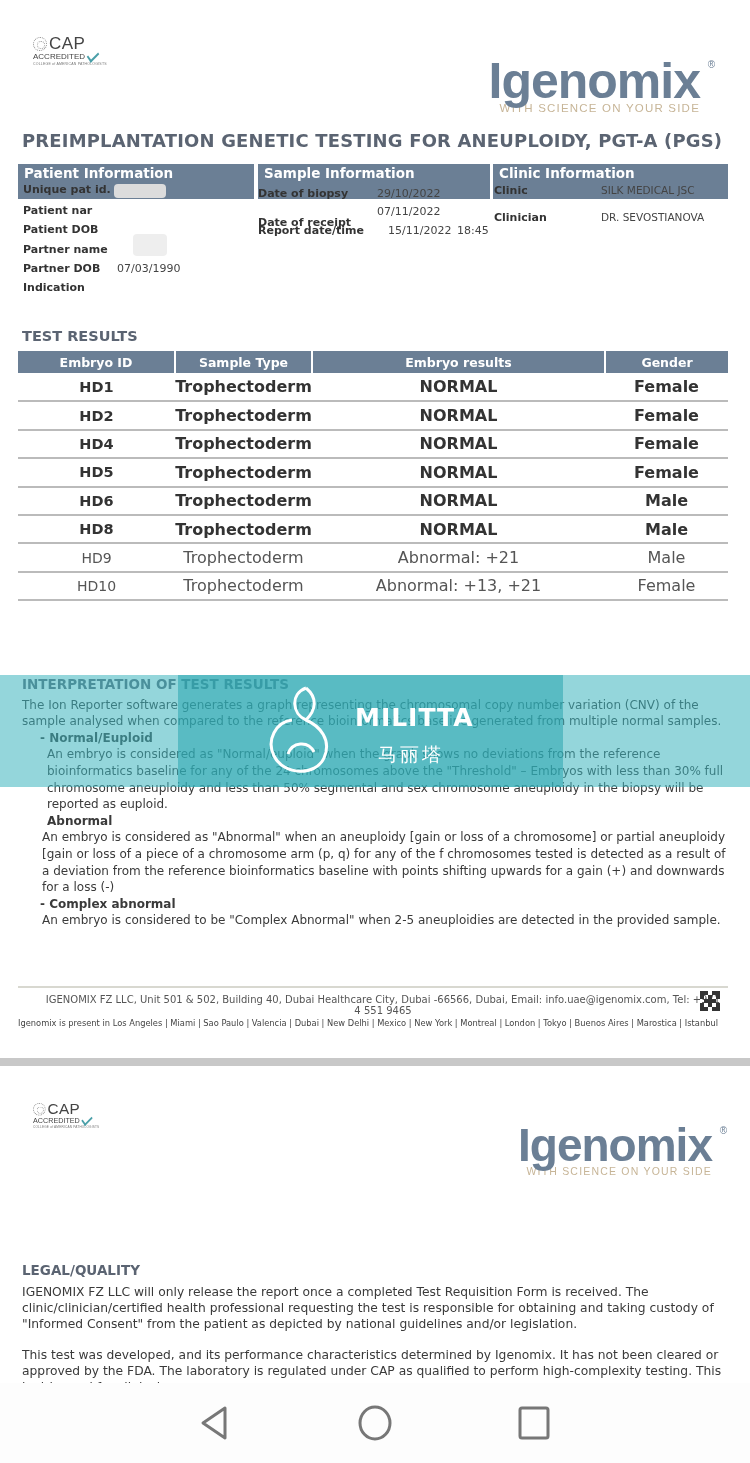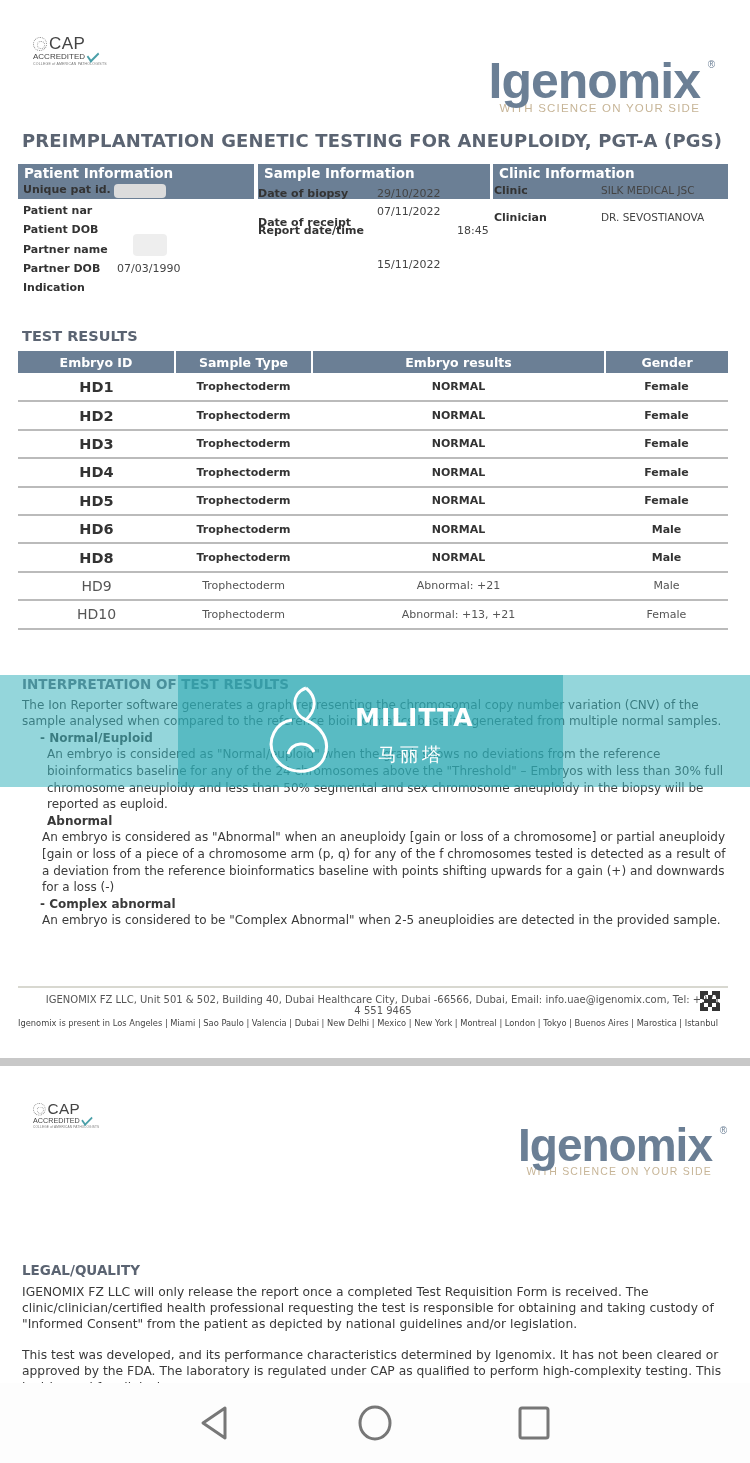--- a/index.html
+++ b/index.html
@@ -35,21 +35,21 @@
   .info-label { position: absolute; font-size: 11px; font-weight: bold; color: #333; }
   .info-value { position: absolute; font-size: 11px; color: #444; }
   .redact { position: absolute; background: #dcdcdc; border-radius: 4px; }
 
   .section-title { position: absolute; font-weight: bold; font-size: 14.5px; color: #5b6472; }
 
   
   .res-table { position: absolute; left: 18px; top: 351px; width: 710px; border-collapse: collapse; }
   .res-table th { background: #6b7f95; color: #fff; font-size: 12.5px; font-weight: bold; height: 22px; border-right: 2px solid #fff; }
   .res-table th:last-child { border-right: none; }
-  .res-table td { text-align: center; height: 28.4px; border-bottom: 2px solid #bbbbbb; font-size: 11px; color: #333; }
+  .res-table td { text-align: center; height: 28.4px; border-bottom: 2px solid #bbbbbb; font-size: 16px; color: #333; }
   .res-table tr.bold td { font-weight: bold; }
   .res-table tr.bold td.id { font-size: 14.5px; }
   .res-table tr.plain td { font-weight: normal; color: #555; }
   .res-table tr.plain td.id { font-size: 14px; }
 
   
   .interp { position: absolute; left: 22px; top: 676px; width: 710px; font-size: 12px; color: #3a3a3a; line-height: 16.6px; }
   .interp-title { font-weight: bold; font-size: 13.5px; color: #5b6472; margin-bottom: 4px; }
   .interp p { margin: 0; }
   .interp .sub { font-weight: bold; margin-left: 18px; }
@@ -118,21 +118,21 @@
   <div class="info-label" style="left:23px; top:262px;">Partner DOB</div>
   <div class="info-value" style="left:117px; top:262px;">07/03/1990</div>
   <div class="info-label" style="left:23px; top:281px;">Indication</div>
 
   <div class="info-head" style="left:258px; width:232px;">Sample Information</div>
   <div class="info-label" style="left:258px; top:187px;">Date of biopsy</div>
   <div class="info-value" style="left:377px; top:187px;">29/10/2022</div>
   <div class="info-label" style="left:258px; top:216px;">Date of receipt</div>
   <div class="info-value" style="left:377px; top:205px;">07/11/2022</div>
   <div class="info-label" style="left:258px; top:224px;">Report date/time</div>
-  <div class="info-value" style="left:377px; top:224px;margin-top:34px;">15/11/2022</div>
+  <div class="info-value" style="left:388px; top:224px;">15/11/2022</div>
   <div class="info-value" style="left:457px; top:224px;">18:45</div>
 
   <div class="info-head" style="left:493px; width:235px;">Clinic Information</div>
   <div class="info-label" style="left:494px; top:184px;">Clinic</div>
   <div class="info-value" style="left:601px; top:184px; font-size:10.5px;">SILK MEDICAL JSC</div>
   <div class="info-label" style="left:494px; top:211px;">Clinician</div>
   <div class="info-value" style="left:601px; top:211px; font-size:10.5px;">DR. SEVOSTIANOVA</div>
 
   <div class="section-title" style="left:22px; top:328px;">TEST RESULTS</div>
 
@@ -158,26 +158,20 @@
         <td>NORMAL</td>
         <td>Female</td>
       </tr>
       <tr class="bold">
         <td class="id">HD2</td>
         <td>Trophectoderm</td>
         <td>NORMAL</td>
         <td>Female</td>
       </tr>
       <tr class="bold">
-        <td class="id">HD3</td>
-        <td>Trophectoderm</td>
-        <td>NORMAL</td>
-        <td>Female</td>
-      </tr>
-      <tr class="bold">
         <td class="id">HD4</td>
         <td>Trophectoderm</td>
         <td>NORMAL</td>
         <td>Female</td>
       </tr>
       <tr class="bold">
         <td class="id">HD5</td>
         <td>Trophectoderm</td>
         <td>NORMAL</td>
         <td>Female</td>

